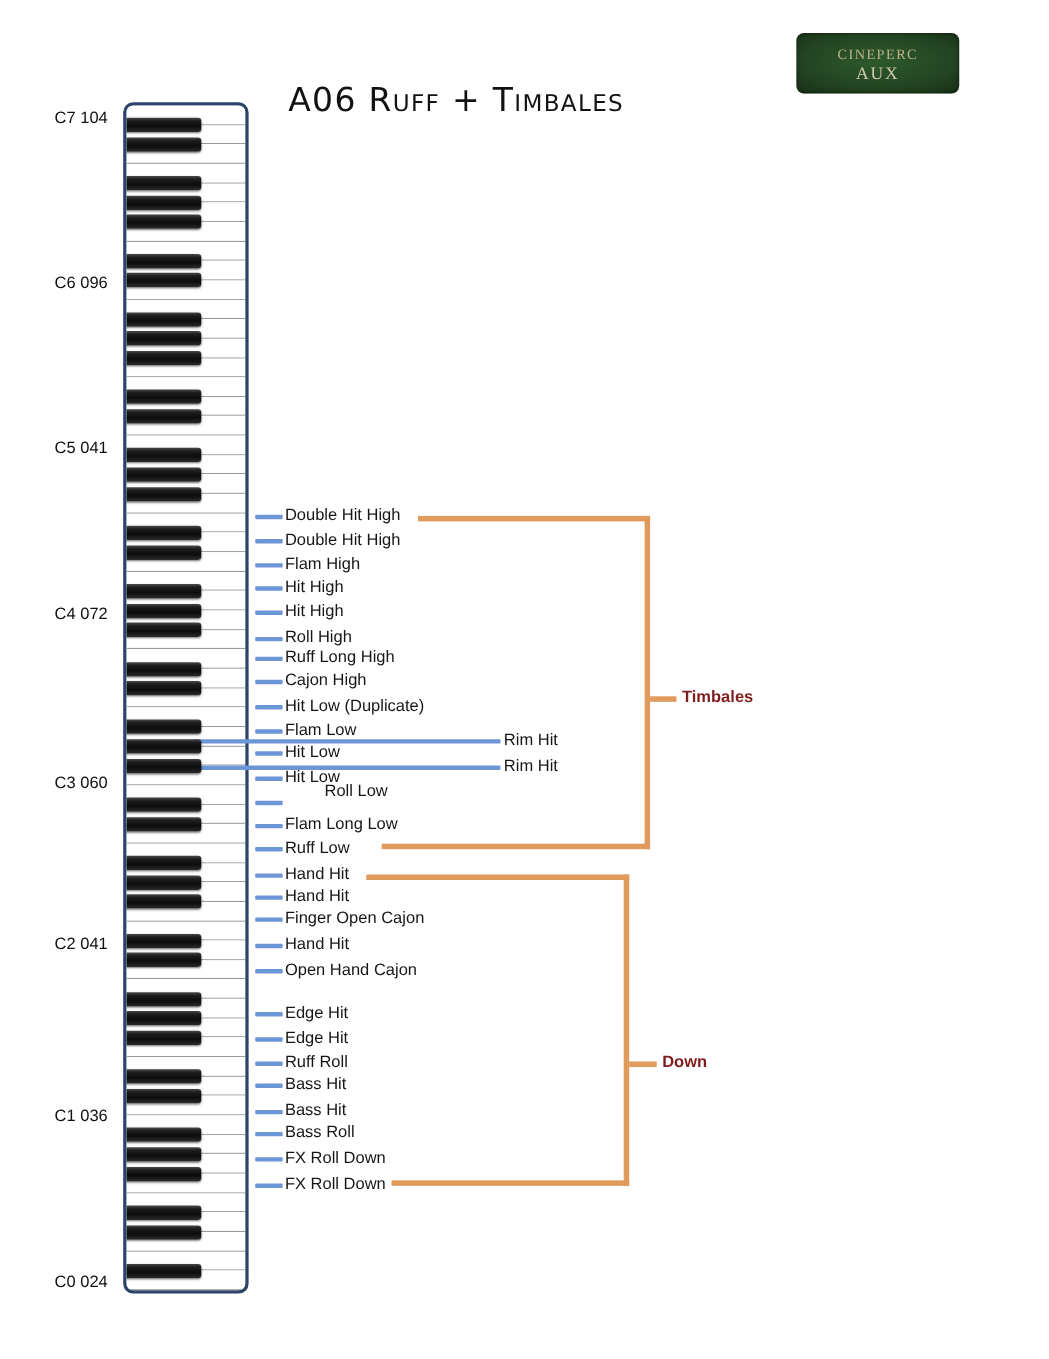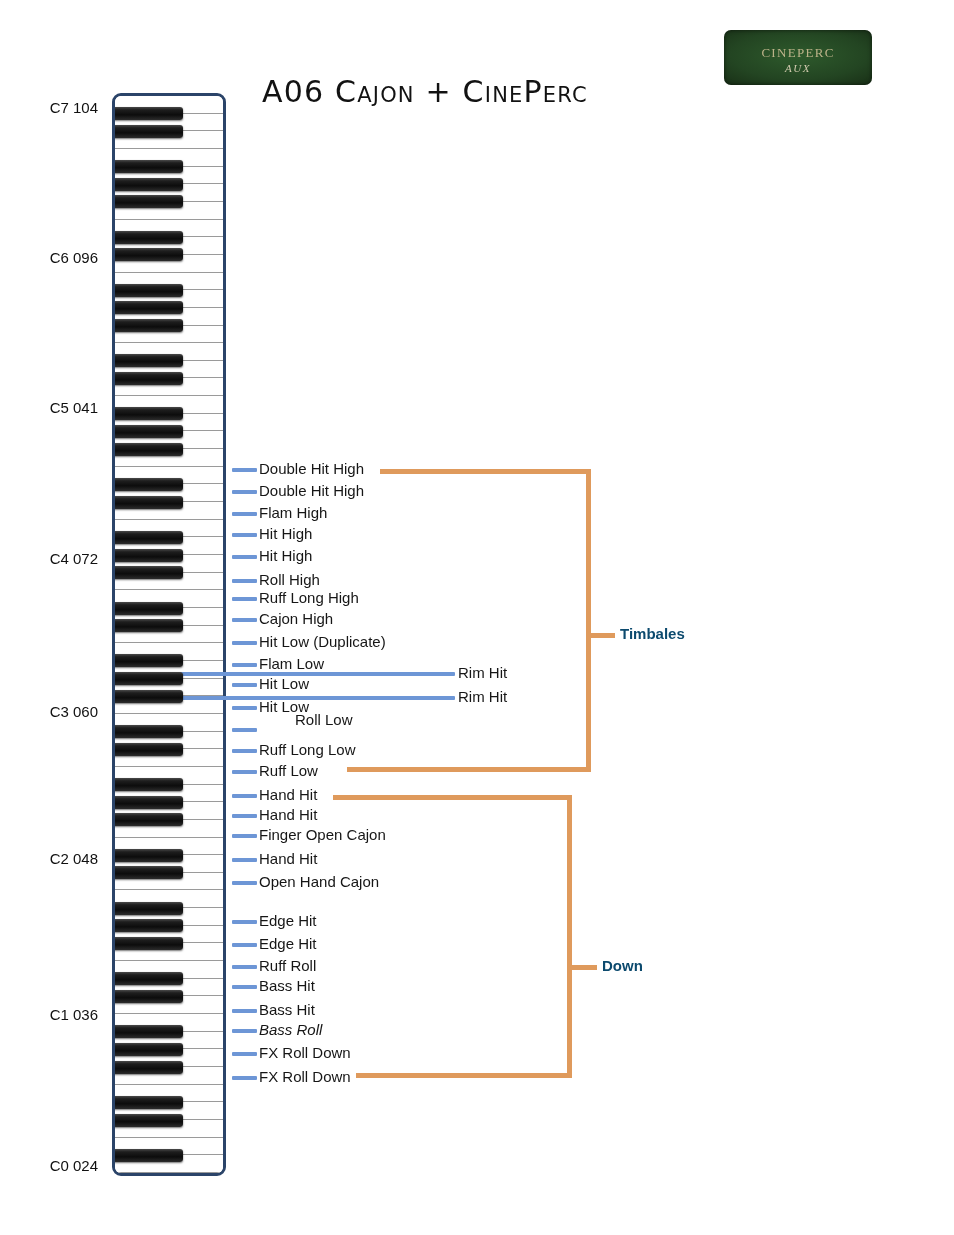--- a/index.html
+++ b/index.html
@@ -36,26 +36,25 @@
     font-size: 18px;
     letter-spacing: 1.3px;
     color: #c9bb92;
     line-height: 1;
     font-variant: small-caps;
     text-transform: lowercase;
     opacity: 0.92;
   }
   #logo-badge .logo-sub {
     font-family: "Liberation Serif", serif;
-    font-size: 11px;
+    font-size: 16px;
     letter-spacing: 1.6px;
     color: #cfc9ad;
     margin-top: 3px;
     line-height: 1;
-    font-style: italic;
   }
 
   
   #page-title {
     position: absolute;
     left: 262px;
     top: 74px;
     font-family: "DejaVu Sans", sans-serif;
     font-size: 30px;
     font-variant: small-caps;
@@ -135,33 +134,33 @@
   }
   .bracket-arm {
     position: absolute;
     height: 5px;
     background: #df9a5c;
   }
   .group-label {
     position: absolute;
     font-size: 15px;
     font-weight: bold;
-    color: #0c4a6e;
+    color: #7f1d1d;
     white-space: nowrap;
   }
 </style>
 </head>
 <body>
 
 <div id="logo-badge">
   <div class="logo-main">CinePerc</div>
   <div class="logo-sub">AUX</div>
 </div>
 
-<div id="page-title">A06 Cajon + CinePerc</div>
+<div id="page-title">A06 Ruff + Timbales</div>
 
 <div id="keyboard">
     <div class="wkey" style="top: 0px; height: 17.6557px;"></div>
     <div class="wkey" style="top: 17.6557px; height: 17.6557px;"></div>
     <div class="wkey" style="top: 35.3115px; height: 17.6557px;"></div>
     <div class="wkey" style="top: 52.9672px; height: 17.6557px;"></div>
     <div class="wkey" style="top: 70.623px; height: 17.6557px;"></div>
     <div class="wkey" style="top: 88.2787px; height: 17.6557px;"></div>
     <div class="wkey" style="top: 105.934px; height: 17.6557px;"></div>
     <div class="wkey" style="top: 123.59px; height: 17.6557px;"></div>
@@ -262,21 +261,21 @@
     <div class="bkey" style="top: 1017.53px;"></div>
     <div class="bkey" style="top: 1052.84px;"></div>
   </div>
 
 <div id="octave-labels">
     <div class="octave-label" style="top: 99px;">C7 104</div>
     <div class="octave-label" style="top: 249px;">C6 096</div>
     <div class="octave-label" style="top: 399px;">C5 041</div>
     <div class="octave-label" style="top: 550px;">C4 072</div>
     <div class="octave-label" style="top: 703px;">C3 060</div>
-    <div class="octave-label" style="top: 850px;">C2 048</div>
+    <div class="octave-label" style="top: 850px;">C2 041</div>
     <div class="octave-label" style="top: 1006px;">C1 036</div>
     <div class="octave-label" style="top: 1157px;">C0 024</div>
   </div>
 
 <div id="articulation-layer">
     <div class="conn" style="left: 232px; width: 25px; top: 468px;"></div>
     <div class="art-label" style="left: 259px; top: 460px;">Double Hit High</div>
     <div class="conn" style="left: 232px; width: 25px; top: 490px;"></div>
     <div class="art-label" style="left: 259px; top: 482px;">Double Hit High</div>
     <div class="conn" style="left: 232px; width: 25px; top: 512px;"></div>
@@ -295,21 +294,21 @@
     <div class="art-label" style="left: 259px; top: 633px;">Hit Low (Duplicate)</div>
     <div class="conn" style="left: 232px; width: 25px; top: 663px;"></div>
     <div class="art-label" style="left: 259px; top: 655px;">Flam Low</div>
     <div class="conn" style="left: 232px; width: 25px; top: 683px;"></div>
     <div class="art-label" style="left: 259px; top: 675px;">Hit Low</div>
     <div class="conn" style="left: 232px; width: 25px; top: 706px;"></div>
     <div class="art-label" style="left: 259px; top: 698px;">Hit Low</div>
     <div class="conn" style="left: 232px; width: 25px; top: 728px;"></div>
     <div class="art-label" style="left: 259px; top: 711px; margin-left: 36px;">Roll Low</div>
     <div class="conn" style="left: 232px; width: 25px; top: 749px;"></div>
-    <div class="art-label" style="left: 259px; top: 741px;">Ruff Long Low</div>
+    <div class="art-label" style="left: 259px; top: 741px;">Flam Long Low</div>
     <div class="conn" style="left: 232px; width: 25px; top: 770px;"></div>
     <div class="art-label" style="left: 259px; top: 762px;">Ruff Low</div>
     <div class="conn" style="left: 232px; width: 25px; top: 794px;"></div>
     <div class="art-label" style="left: 259px; top: 786px;">Hand Hit</div>
     <div class="conn" style="left: 232px; width: 25px; top: 814px;"></div>
     <div class="art-label" style="left: 259px; top: 806px;">Hand Hit</div>
     <div class="conn" style="left: 232px; width: 25px; top: 834px;"></div>
     <div class="art-label" style="left: 259px; top: 826px;">Finger Open Cajon</div>
     <div class="conn" style="left: 232px; width: 25px; top: 858px;"></div>
     <div class="art-label" style="left: 259px; top: 850px;">Hand Hit</div>
@@ -319,21 +318,21 @@
     <div class="art-label" style="left: 259px; top: 912px;">Edge Hit</div>
     <div class="conn" style="left: 232px; width: 25px; top: 943px;"></div>
     <div class="art-label" style="left: 259px; top: 935px;">Edge Hit</div>
     <div class="conn" style="left: 232px; width: 25px; top: 965px;"></div>
     <div class="art-label" style="left: 259px; top: 957px;">Ruff Roll</div>
     <div class="conn" style="left: 232px; width: 25px; top: 985px;"></div>
     <div class="art-label" style="left: 259px; top: 977px;">Bass Hit</div>
     <div class="conn" style="left: 232px; width: 25px; top: 1009px;"></div>
     <div class="art-label" style="left: 259px; top: 1001px;">Bass Hit</div>
     <div class="conn" style="left: 232px; width: 25px; top: 1029px;"></div>
-    <div class="art-label" style="left: 259px; top: 1021px; font-style: italic;">Bass Roll</div>
+    <div class="art-label" style="left: 259px; top: 1021px;">Bass Roll</div>
     <div class="conn" style="left: 232px; width: 25px; top: 1052px;"></div>
     <div class="art-label" style="left: 259px; top: 1044px;">FX Roll Down</div>
     <div class="conn" style="left: 232px; width: 25px; top: 1076px;"></div>
     <div class="art-label" style="left: 259px; top: 1068px;">FX Roll Down</div>
     <div class="conn" style="left: 175px; width: 280px; top: 672px;"></div>
     <div class="art-label" style="left: 458px; top: 664px;">Rim Hit</div>
     <div class="conn" style="left: 175px; width: 280px; top: 696px;"></div>
     <div class="art-label" style="left: 458px; top: 688px;">Rim Hit</div>
   </div>
 

